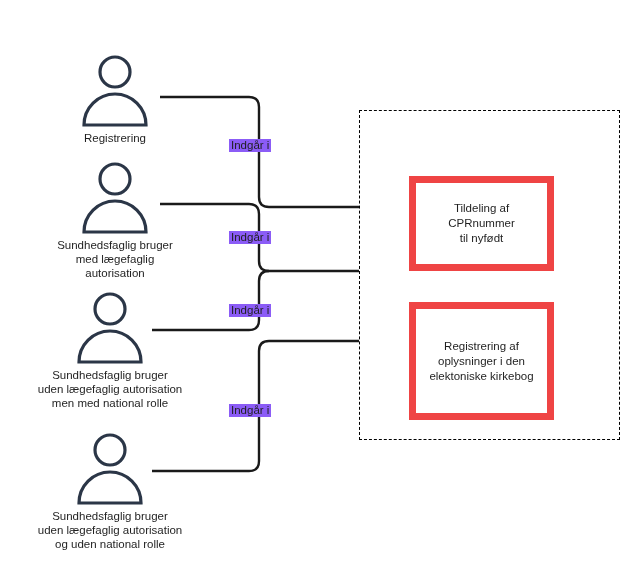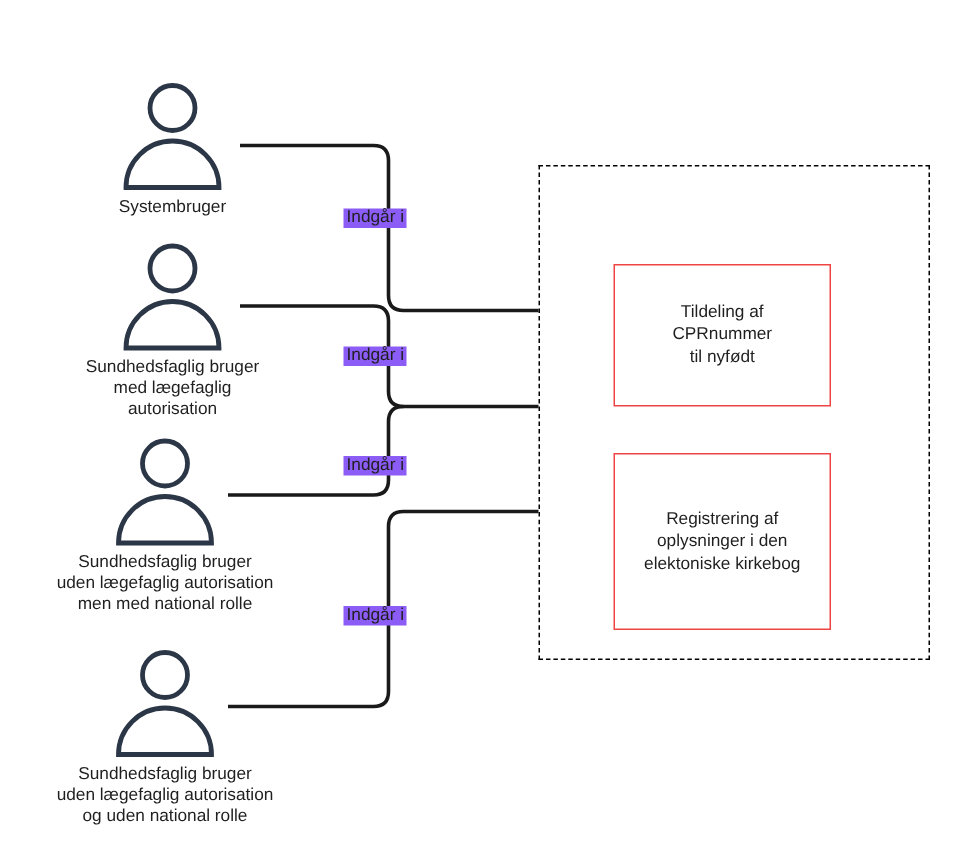--- a/index.html
+++ b/index.html
@@ -48,21 +48,21 @@
     position: absolute;
     border: 1.2px dashed #000000;
     background: transparent;
     box-sizing: border-box;
   }
 
   
   .usecase {
     position: absolute;
     box-sizing: border-box;
-    border: 1px solid #ef4444;
+    border: 7px solid #ef4444;
     background: #ffffff;
     display: flex;
     align-items: center;
     justify-content: center;
     text-align: center;
   }
   .usecase-label {
     font-size: 11.5px;
     line-height: 15px;
     color: #1f1f1f;
@@ -117,21 +117,21 @@
   <div class="edge-label" style="left:229px; top:304px;">Indgår i</div>
   <div class="edge-label" style="left:229px; top:404px;">Indgår i</div>
 
   <div class="actor" style="left:40px; top:55px;">
     <svg class="actor-glyph" viewBox="0 0 76 72" xmlns="http://www.w3.org/2000/svg">
       <g fill="none" stroke="#2b3647" stroke-width="3.2" stroke-linecap="round">
         <circle cx="38" cy="17" r="15"></circle>
         <path d="M7,70 a31,31 0 0 1 62,0 Z"></path>
       </g>
     </svg>
-    <div class="actor-label">Systembruger</div>
+    <div class="actor-label">Registrering</div>
   </div>
 
   <div class="actor" style="left:40px; top:162px;">
     <svg class="actor-glyph" viewBox="0 0 76 72" xmlns="http://www.w3.org/2000/svg">
       <g fill="none" stroke="#2b3647" stroke-width="3.2" stroke-linecap="round">
         <circle cx="38" cy="17" r="15"></circle>
         <path d="M7,70 a31,31 0 0 1 62,0 Z"></path>
       </g>
     </svg>
     <div class="actor-label">Sundhedsfaglig bruger

